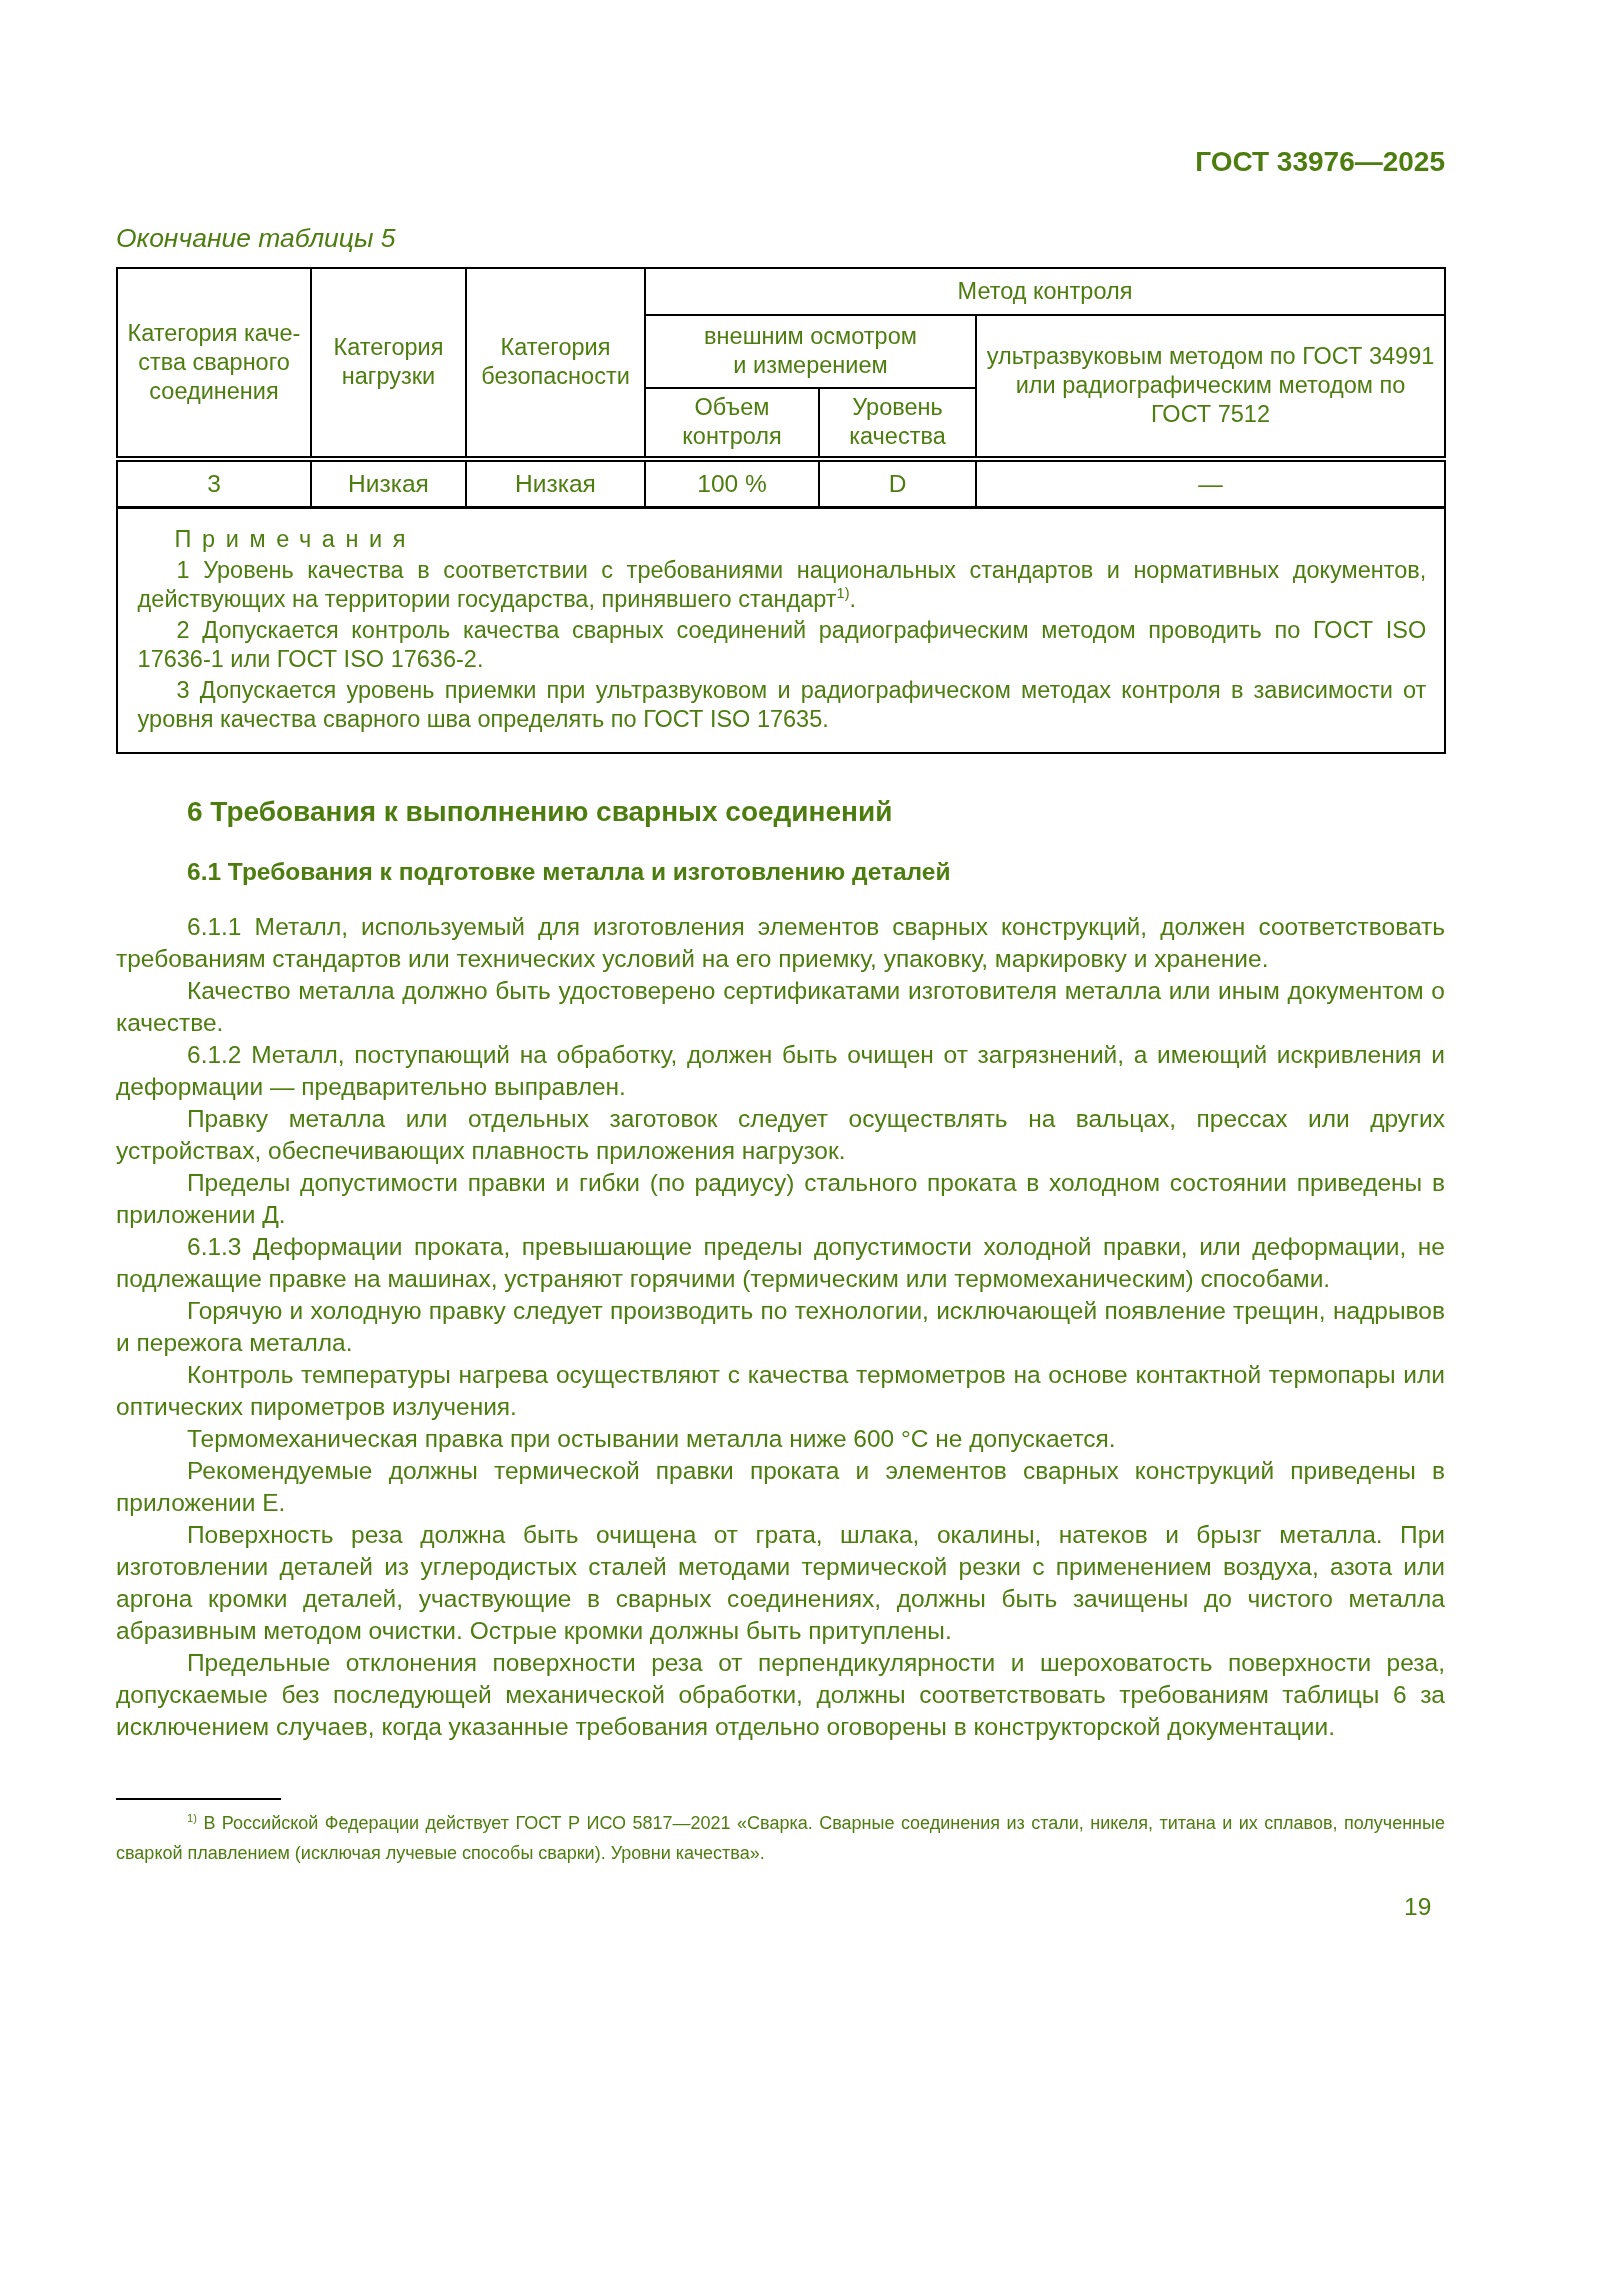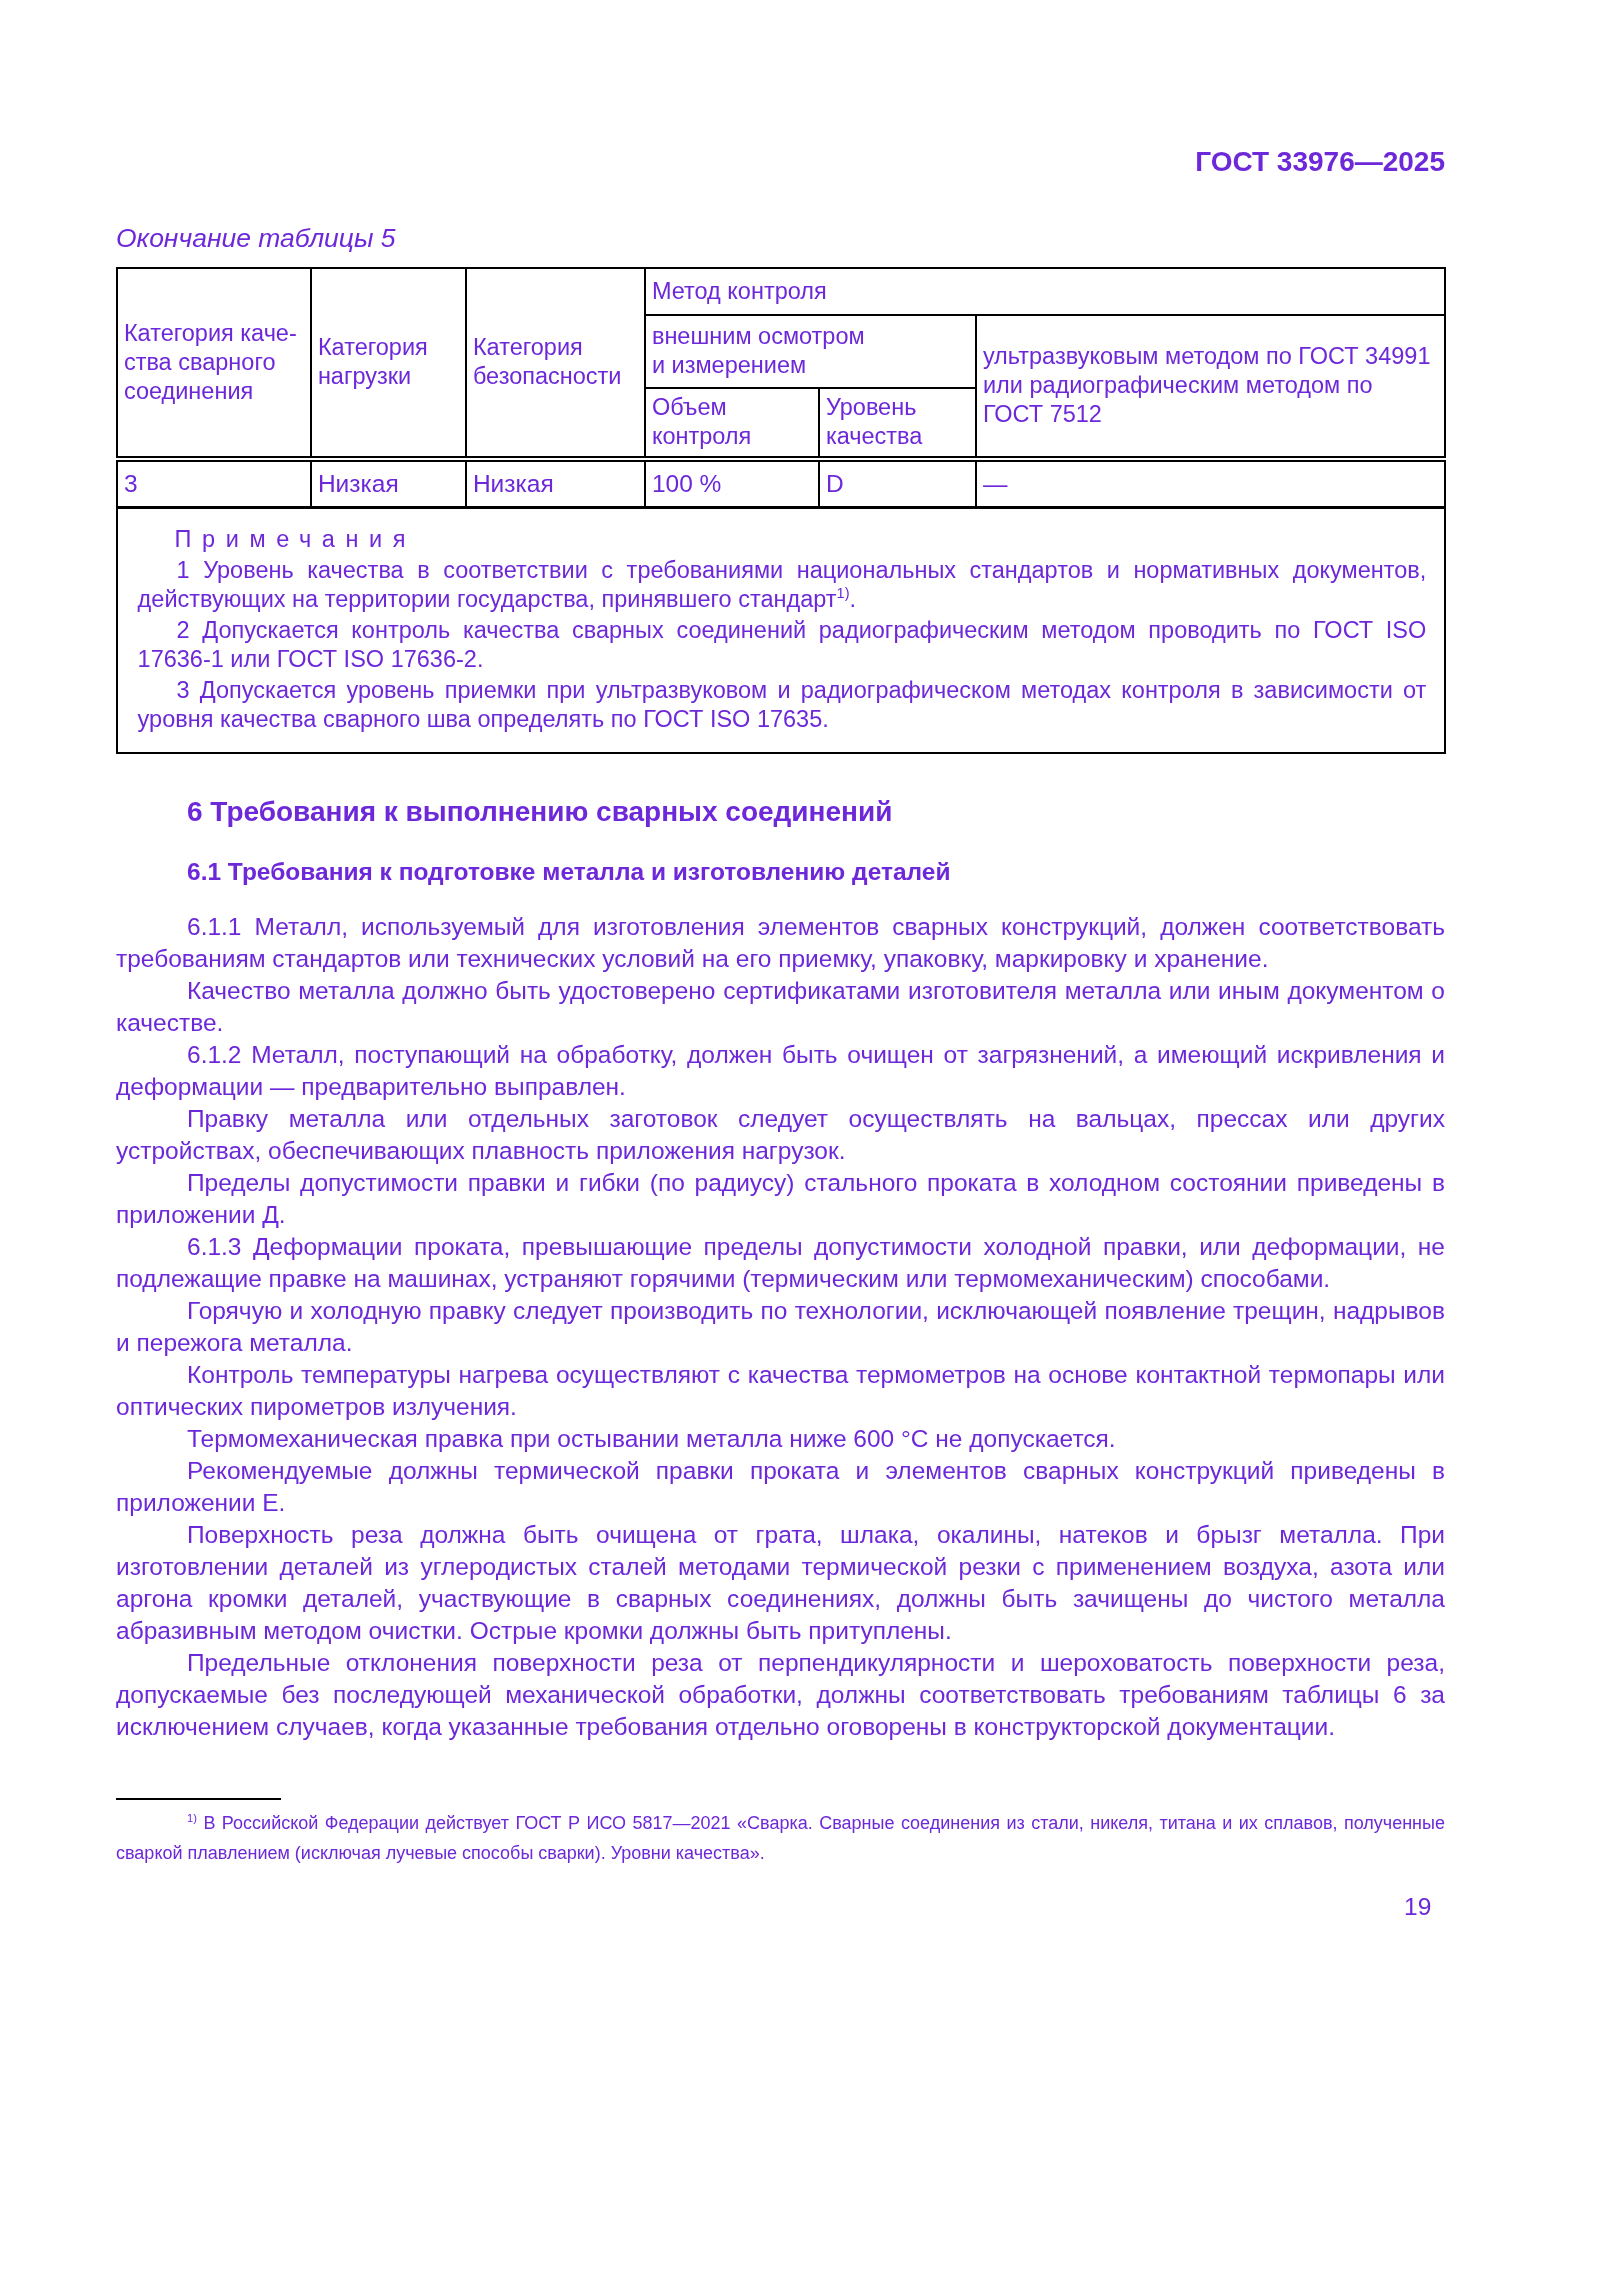--- a/index.html
+++ b/index.html
@@ -6,21 +6,21 @@
   html, body {
     margin: 0;
     padding: 0;
     background: #ffffff;
   }
   .page {
     position: relative;
     width: 1621px;
     height: 2293px;
     background: #ffffff;
-    color: #6d28d9;
+    color: #4d7c0f;
     font-family: "Liberation Sans", "DejaVu Sans", sans-serif;
     overflow: hidden;
   }
   .content {
     position: absolute;
     left: 116px;
     top: 0;
     width: 1329px;
   }
   .doc-header {
@@ -41,21 +41,21 @@
     table-layout: fixed;
     width: 1329px;
     margin-top: 13.7px;
     border: 2.9px solid #000;
   }
   table.t5 th, table.t5 td {
     border: 2px solid #000;
     font-weight: normal;
     font-size: 23.5px;
     line-height: 29px;
-    text-align: left;
+    text-align: center;
     vertical-align: middle;
     padding: 2px 5.9px;
   }
   .pre { white-space: pre-line; }
   tr.h-row-1 { height: 47px; }
   tr.h-row-2 { height: 73px; }
   tr.h-row-3 { height: 71px; }
   tr.data-row { height: 49px; }
   tr.data-row td {
     border-top: 6.9px double #000;

